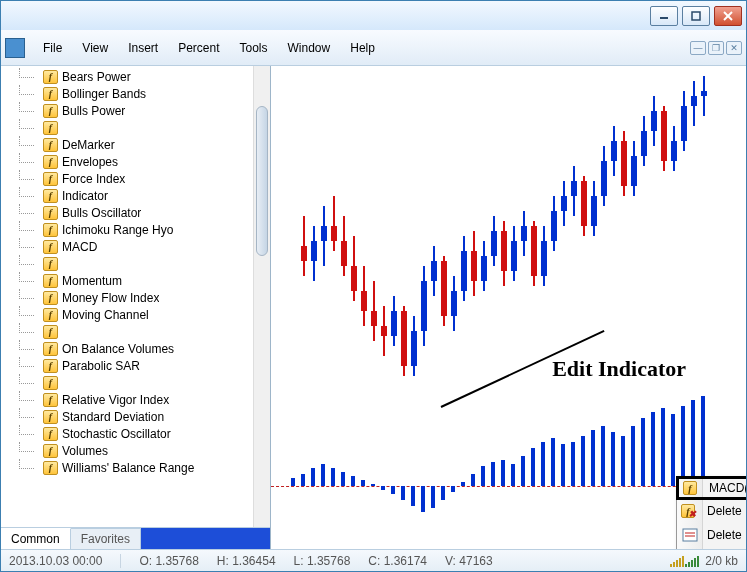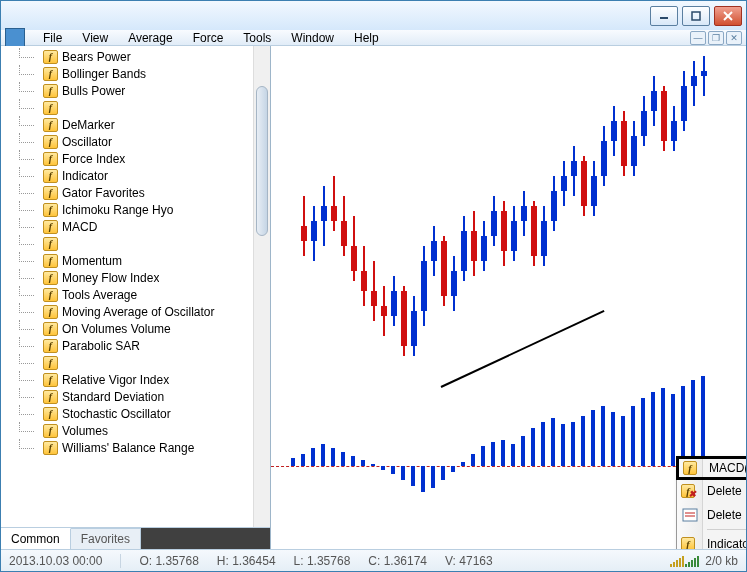--- a/index.html
+++ b/index.html
@@ -2,37 +2,37 @@
 <html><head>
 <meta charset="utf-8">
 <style>
 * { box-sizing: border-box; margin: 0; padding: 0; font-family: "Segoe UI", Tahoma, sans-serif; font-size: 12px; }
 body { background: #fff; user-select: none; }
 .window { width: 747px; height: 572px; border: 1px solid #3c7fb1; border-top: none; display: flex; flex-direction: column; background: linear-gradient(#e8f1fb,#d8e8f8); }
 .titlebar { height: 30px; background: linear-gradient(#f2f8ff,#d5e8fb); display: flex; align-items: center; justify-content: flex-end; padding: 0 4px; border-top: 1px solid #3c7fb1; }
 .sysbtns { display: flex; gap: 4px; }
 .sysbtn { width: 28px; height: 20px; border: 1px solid #5a7fa0; background: linear-gradient(#fdfeff,#d8e8f8); border-radius: 2px; display: flex; align-items: center; justify-content: center; }
 .sysbtn.close { background: linear-gradient(#f0a090,#d15030); border-color: #a03020; }
-.menubar { height: 16px; background: linear-gradient(#f8fbff,#e1ecf7); display: flex; align-items: center; padding: 0 4px; border-bottom: 1px solid #b9cee0; }
+.menubar { height: 36px; background: linear-gradient(#f8fbff,#e1ecf7); display: flex; align-items: center; padding: 0 4px; border-bottom: 1px solid #b9cee0; }
 .appicon { width: 20px; height: 20px; background: #4a90d0; border: 1px solid #2a6090; margin-right: 8px; }
 .menuitem { padding: 2px 10px; color: #000; }
 .mdibtns { margin-left: auto; display: flex; gap: 2px; }
 .mdibtn { width: 16px; height: 14px; border: 1px solid #8ba8c4; background: #eaf2fa; border-radius: 2px; display: flex; align-items: center; justify-content: center; font-size: 9px; color: #5a7fa0; }
 .body { flex: 1; display: flex; background: #fff; position: relative; overflow: hidden; }
 .navpanel { width: 270px; border-right: 1px solid #9db5c9; display: flex; flex-direction: column; background: #fff; }
 .navhead { height: 20px; background: linear-gradient(#f5f9fd,#dfe9f3); border-bottom: 1px solid #b9cee0; display: flex; align-items: center; padding: 0 6px; color: #3a3a3a; }
 .navhead .xbtn { margin-left: auto; font-weight: bold; color: #555; padding: 0 4px; }
 .tree { flex: 1; overflow: hidden; position: relative; background: #fff; padding: 2px 0; }
 .treeitem { display: flex; align-items: center; height: 17px; padding-left: 42px; position: relative; }
 .treeitem::before { content: ""; position: absolute; left: 18px; top: 0; bottom: 0; border-left: 1px dotted #999; width: 14px; border-bottom: 1px dotted #999; height: 9px; }
 .ficon { width: 15px; height: 14px; background: linear-gradient(#ffe9a0,#ffc43a); border: 1px solid #c09020; border-radius: 2px; margin-right: 4px; display: inline-flex; align-items: center; justify-content: center; font-style: italic; font-weight: bold; color: #5a4000; font-size: 10px; font-family: Georgia, serif; }
 .treelabel { color: #000; white-space: nowrap; overflow: hidden; text-overflow: ellipsis; }
 .vscroll { position: absolute; right: 0; top: 0; bottom: 0; width: 17px; background: #f0f0f0; border-left: 1px solid #ddd; }
 .vscroll .thumb { position: absolute; left: 2px; right: 2px; top: 40px; height: 150px; background: linear-gradient(90deg,#e8eef5,#c5d5e5); border: 1px solid #a5b5c5; border-radius: 7px; }
-.navtabs { height: 22px; border-top: 1px solid #b9cee0; display: flex; background: #404040; }
+.navtabs { height: 22px; border-top: 1px solid #b9cee0; display: flex; background: #1d4ed8; }
 .navtab { padding: 3px 10px; border-right: 1px solid #b9cee0; background: #fff; color: #000; border-top: 1px solid #fff; }
 .navtab.inactive { background: #e8eff6; color: #555; border-top: 1px solid #b9cee0; }
 .chart { flex: 1; position: relative; background: #fff; overflow: hidden; }
 .chartarea { position: absolute; left: 0; top: 0; right: 0; bottom: 0; }
 .annotation { position: absolute; right: 60px; top: 290px; font-family: Georgia, serif; font-weight: bold; font-size: 22px; color: #000; }
 .callout-line { position: absolute; left: 170px; top: 340px; width: 180px; height: 2px; background: #000; transform: rotate(-25deg); transform-origin: left center; }
 .ctxmenu { position: absolute; left: 405px; top: 410px; width: 240px; background: #f4f4f4; border: 1px solid #999; box-shadow: 3px 3px 5px rgba(0,0,0,0.3); }
 .ctxmenu .row { height: 24px; display: flex; align-items: center; padding: 0 6px 0 30px; position: relative; }
 .ctxmenu .row.highlight { border: 3px solid #000; margin: -1px; z-index:1; }
 .ctxmenu .sep { height: 1px; background: #d0d0d0; margin: 2px 4px 2px 30px; }
@@ -71,22 +71,22 @@
             <line x1="9" y1="1" x2="1" y2="9" stroke="#fff" stroke-width="2"></line>
           </svg>
         </div>
     </div>
   </div>
 
   <div class="menubar">
     <div class="appicon"></div>
     <div class="menuitem">File</div>
     <div class="menuitem">View</div>
-    <div class="menuitem">Average</div>
-    <div class="menuitem">Force</div>
+    <div class="menuitem">Insert</div>
+    <div class="menuitem">Percent</div>
     <div class="menuitem">Tools</div>
     <div class="menuitem">Window</div>
     <div class="menuitem">Help</div>
     <div class="mdibtns">
       <div class="mdibtn">—</div>
       <div class="mdibtn">❐</div>
       <div class="mdibtn">✕</div>
     </div>
   </div>
 
@@ -107,33 +107,33 @@
           </div>
           <div class="treeitem">
             <span class="ficon">f</span>
           </div>
           <div class="treeitem">
             <span class="ficon">f</span>
             <span class="treelabel">DeMarker</span>
           </div>
           <div class="treeitem">
             <span class="ficon">f</span>
-            <span class="treelabel">Oscillator</span>
+            <span class="treelabel">Envelopes</span>
           </div>
           <div class="treeitem">
             <span class="ficon">f</span>
             <span class="treelabel">Force Index</span>
           </div>
           <div class="treeitem">
             <span class="ficon">f</span>
             <span class="treelabel">Indicator</span>
           </div>
           <div class="treeitem">
             <span class="ficon">f</span>
-            <span class="treelabel">Gator Favorites</span>
+            <span class="treelabel">Bulls Oscillator</span>
           </div>
           <div class="treeitem">
             <span class="ficon">f</span>
             <span class="treelabel">Ichimoku Range Hyo</span>
           </div>
           <div class="treeitem">
             <span class="ficon">f</span>
             <span class="treelabel">MACD</span>
           </div>
           <div class="treeitem">
@@ -142,29 +142,28 @@
           <div class="treeitem">
             <span class="ficon">f</span>
             <span class="treelabel">Momentum</span>
           </div>
           <div class="treeitem">
             <span class="ficon">f</span>
             <span class="treelabel">Money Flow Index</span>
           </div>
           <div class="treeitem">
             <span class="ficon">f</span>
-            <span class="treelabel">Tools Average</span>
-          </div>
-          <div class="treeitem">
-            <span class="ficon">f</span>
-            <span class="treelabel">Moving Average of Oscillator</span>
-          </div>
-          <div class="treeitem">
-            <span class="ficon">f</span>
-            <span class="treelabel">On Volumes Volume</span>
+            <span class="treelabel">Moving Channel</span>
+          </div>
+          <div class="treeitem">
+            <span class="ficon">f</span>
+          </div>
+          <div class="treeitem">
+            <span class="ficon">f</span>
+            <span class="treelabel">On Balance Volumes</span>
           </div>
           <div class="treeitem">
             <span class="ficon">f</span>
             <span class="treelabel">Parabolic SAR</span>
           </div>
           <div class="treeitem">
             <span class="ficon">f</span>
           </div>
           <div class="treeitem">
             <span class="ficon">f</span>
@@ -399,20 +398,21 @@
           <div class="macdbar" style="left: 350px; bottom: auto; height: 50px; transform: translateY(0px); top: 370px;"></div>
           <div class="macdbar" style="left: 360px; bottom: auto; height: 60px; transform: translateY(0px); top: 360px;"></div>
           <div class="macdbar" style="left: 370px; bottom: auto; height: 68px; transform: translateY(0px); top: 352px;"></div>
           <div class="macdbar" style="left: 380px; bottom: auto; height: 74px; transform: translateY(0px); top: 346px;"></div>
           <div class="macdbar" style="left: 390px; bottom: auto; height: 78px; transform: translateY(0px); top: 342px;"></div>
           <div class="macdbar" style="left: 400px; bottom: auto; height: 72px; transform: translateY(0px); top: 348px;"></div>
           <div class="macdbar" style="left: 410px; bottom: auto; height: 80px; transform: translateY(0px); top: 340px;"></div>
           <div class="macdbar" style="left: 420px; bottom: auto; height: 86px; transform: translateY(0px); top: 334px;"></div>
           <div class="macdbar" style="left: 430px; bottom: auto; height: 90px; transform: translateY(0px); top: 330px;"></div>
         </div>
+      <div class="annotation">Edit Indicator</div>
       <div class="callout-line"></div>
 
       <div class="ctxmenu">
         <div class="vstrip"></div>
         <div class="row highlight">
           <span class="icobox">
               <span class="ficon">f</span>
             </span>
           <span>MACD(12,26,9) properties...</span>
         </div>

